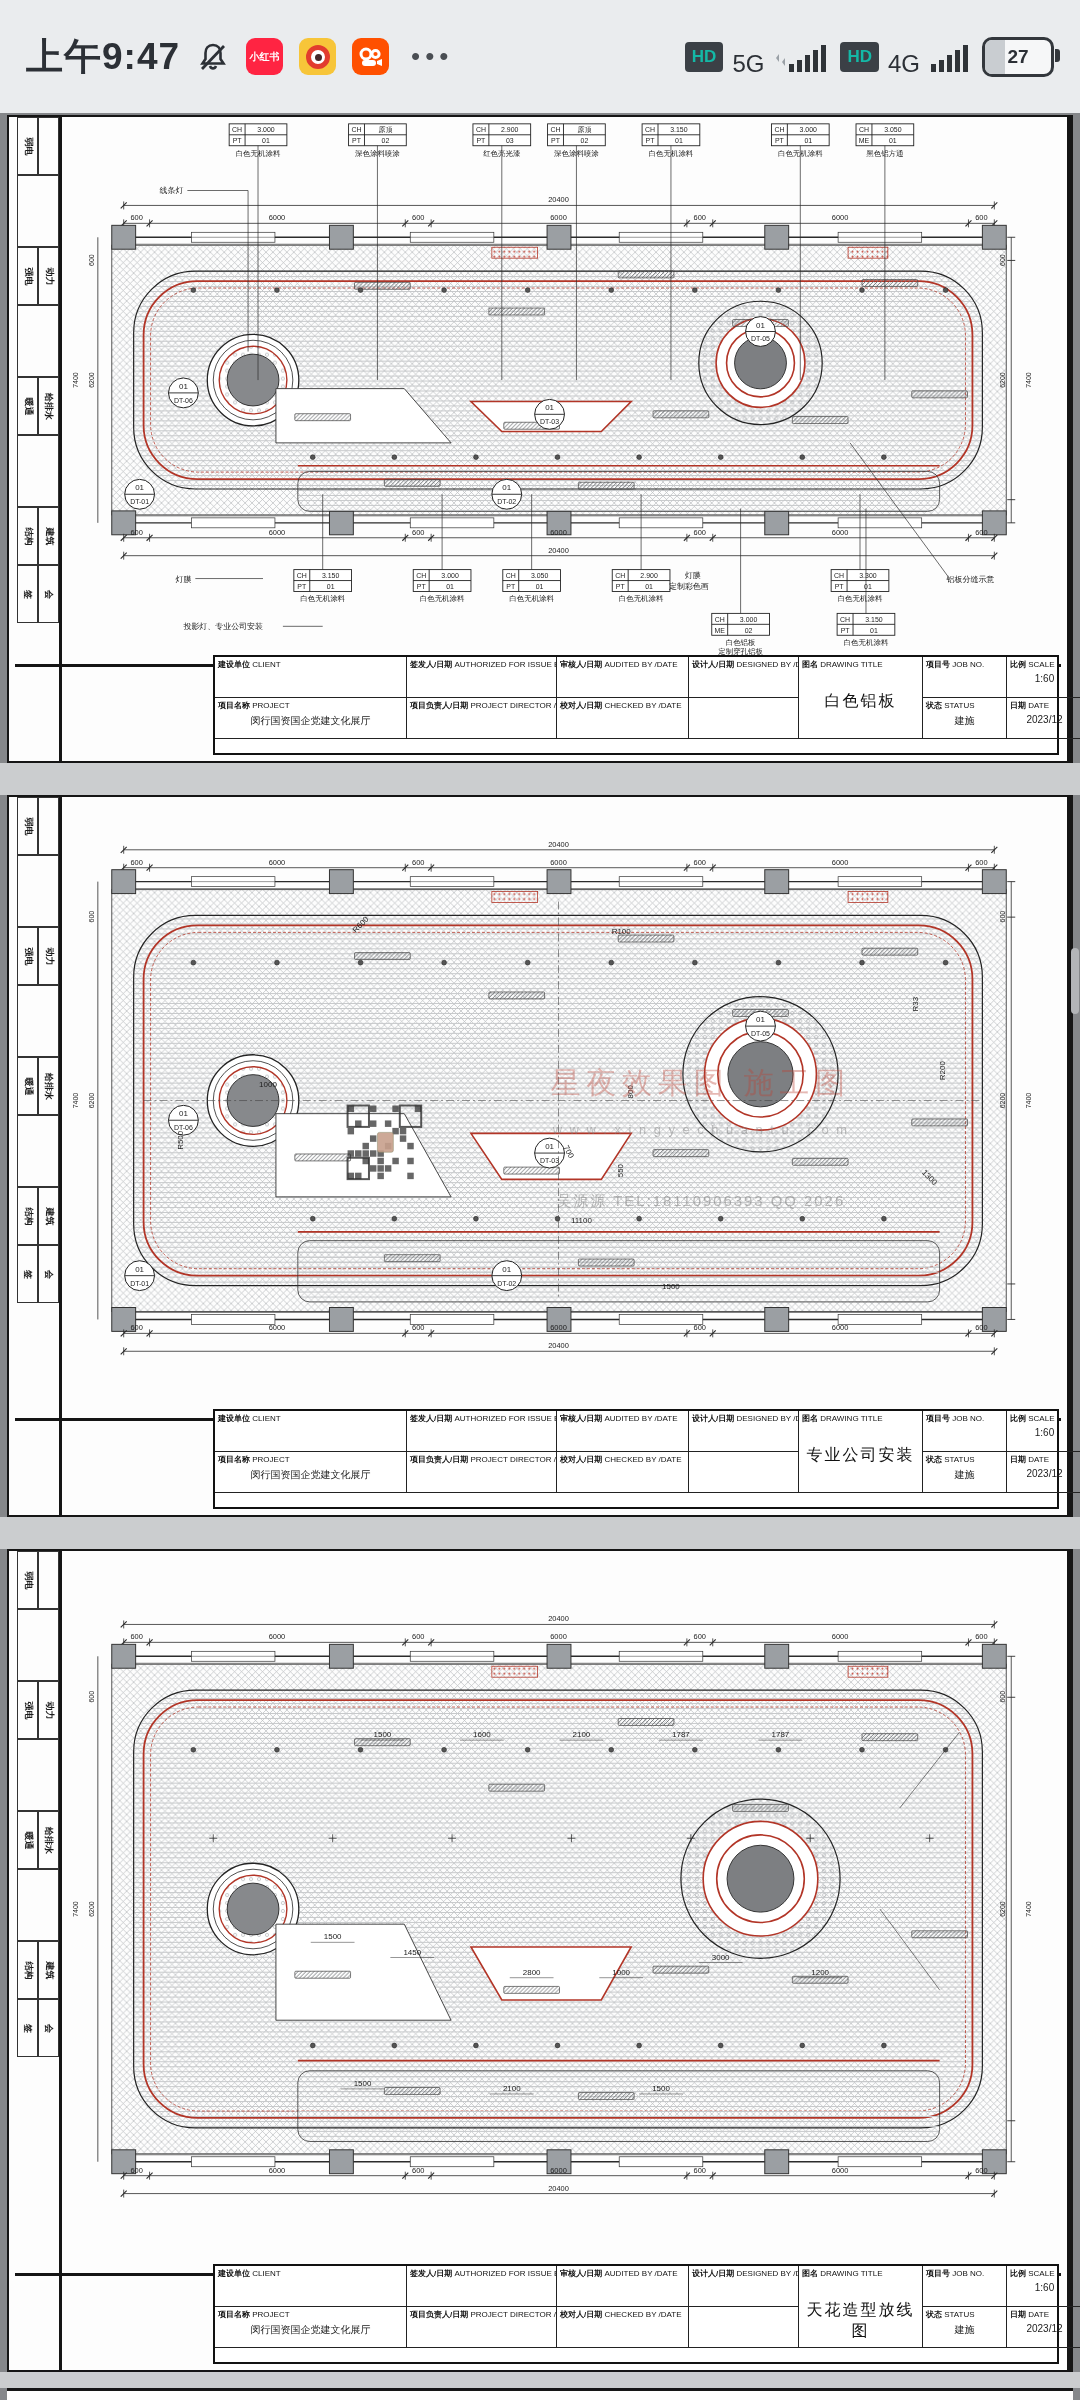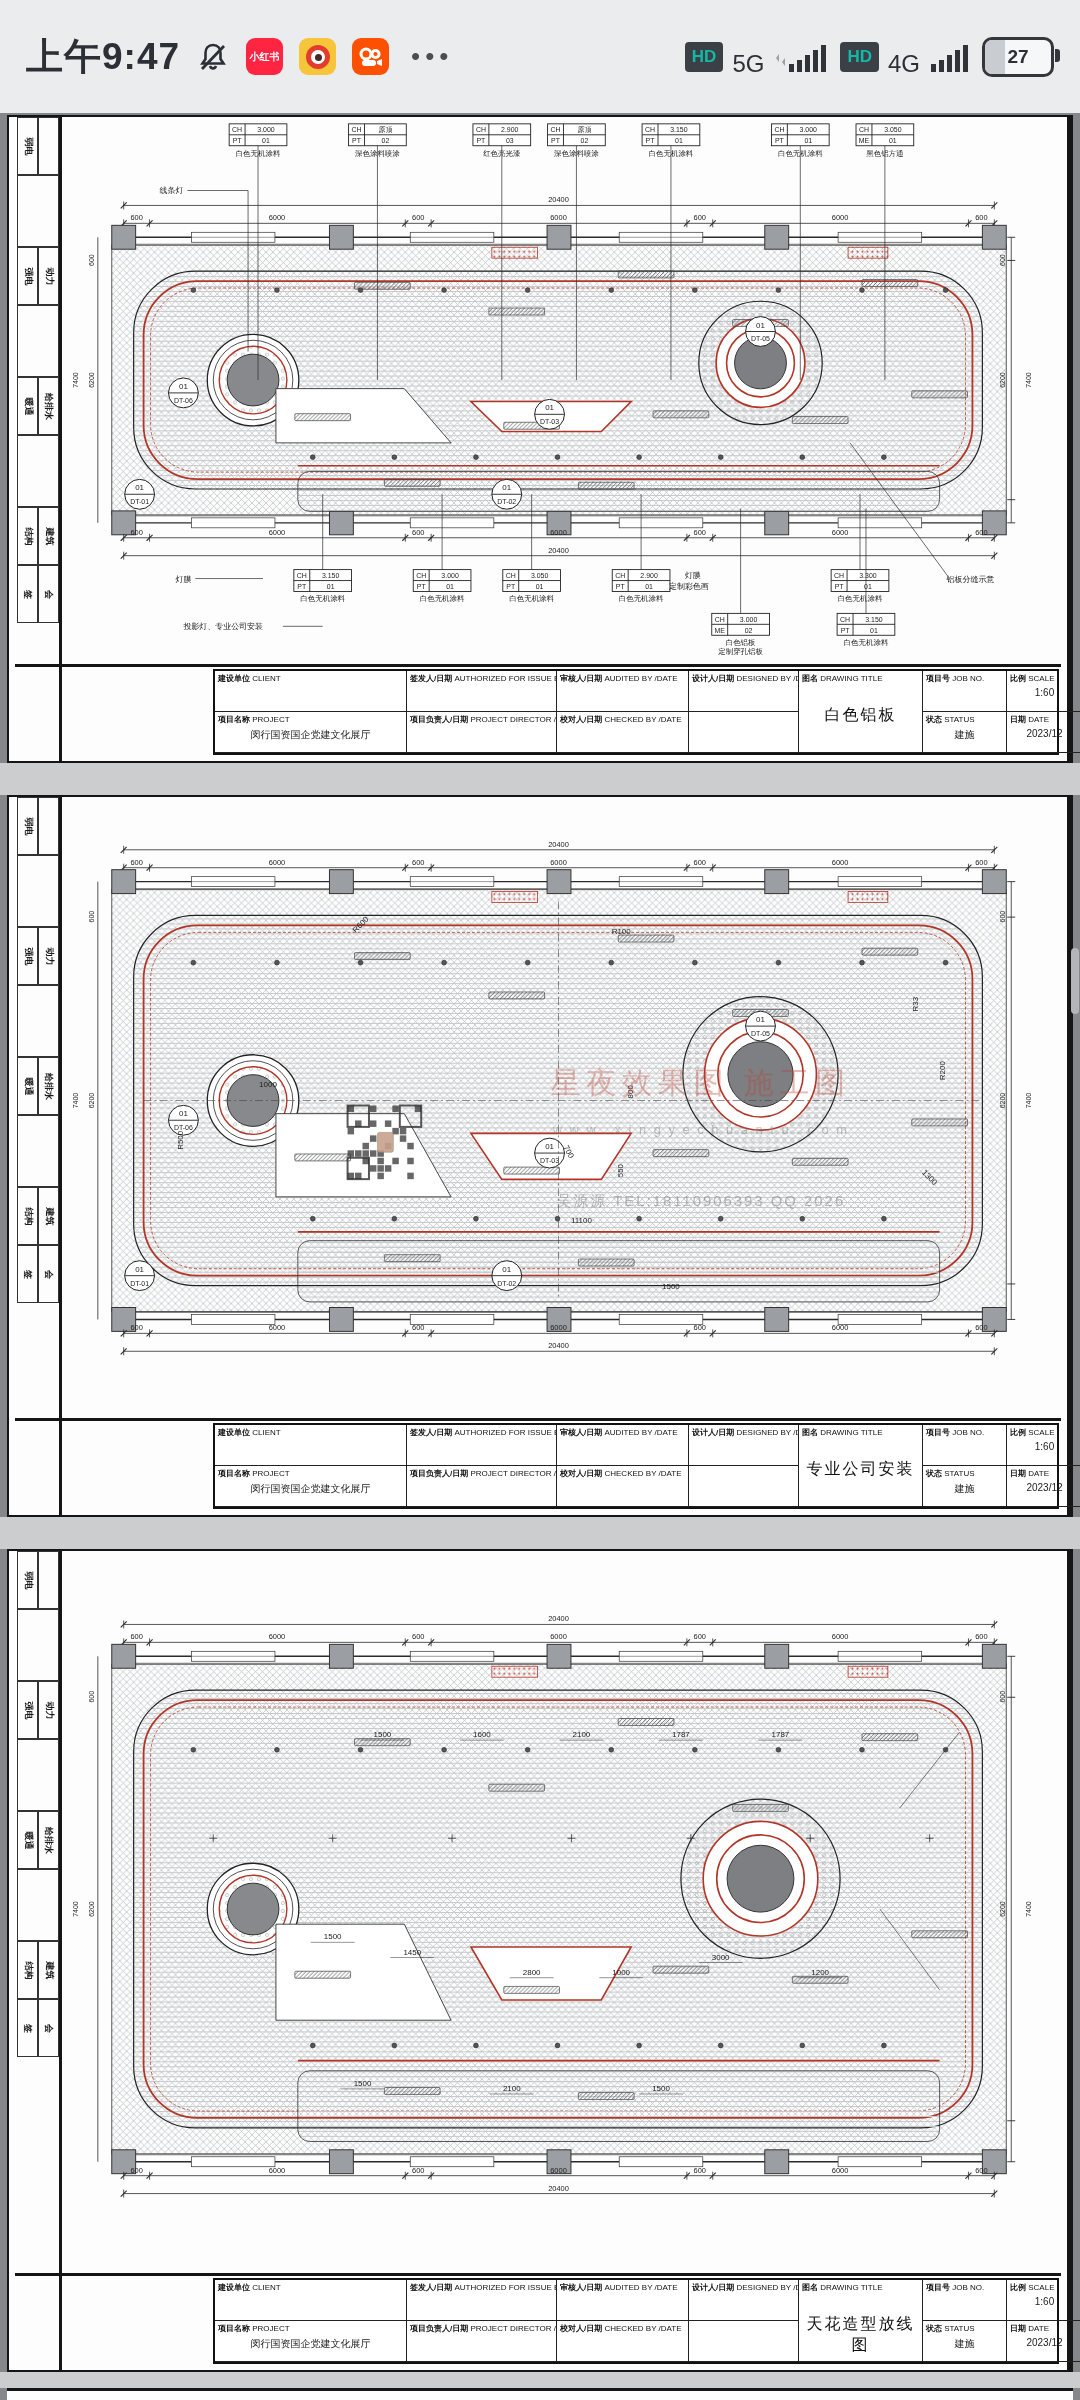--- a/index.html
+++ b/index.html
@@ -28,21 +28,21 @@
   .sheet{position:absolute;left:7px;width:1066px;background:#fdfdfd;border:2px solid #151515;
          border-right:6px solid #151515;box-sizing:border-box;}
   .framev{position:absolute;left:50px;top:0;bottom:0;width:3px;background:#151515;}
   .signoff{position:absolute;left:8px;top:0;width:42px;display:grid;grid-template-columns:21px 21px;}
   .socell{border:1px solid #333;display:flex;align-items:center;justify-content:center;overflow:hidden;background:#fdfdfd;}
   .socell span{transform:rotate(90deg);font-size:9px;color:#1c1c1c;white-space:nowrap;font-weight:bold;}
   .sospacer{grid-column:1/3;border:1px solid #333;}
   .plan{position:absolute;left:55px;right:8px;top:2px;}
   .plan svg{display:block;width:100%;height:100%;}
   .tbtop{position:absolute;left:6px;right:6px;height:3px;background:#151515;}
-  .tblock{position:absolute;left:204px;right:8px;height:86px;border:2px solid #111;box-sizing:border-box;
+  .tblock{position:absolute;left:204px;right:8px;height:100px;border:2px solid #111;box-sizing:border-box;
           display:grid;grid-template-rows:41px 41px;background:#fff;}
   .cell{border-right:1px solid #222;border-bottom:1px solid #222;padding:2px 3px;box-sizing:border-box;overflow:hidden;position:relative;}
   .cell .lbl{font-size:8px;color:#111;white-space:nowrap;}
   .cell .lbl b{font-size:8px;}
   .cell .val{position:absolute;left:0;right:0;top:16px;text-align:center;font-size:10px;color:#1c1c1c;}
   .tcell .bigval{position:absolute;left:0;right:0;top:34px;text-align:center;font-size:16px;color:#111;letter-spacing:2px;}
   .sep{position:absolute;left:0;width:1080px;background:#cbcdcf;}
   .scrollthumb{position:absolute;right:1px;top:948px;width:8px;height:66px;border-radius:4px;background:#b3b5b8;}
   .sheet4{position:absolute;left:7px;width:1066px;top:2388px;height:12px;background:#fdfdfd;border-top:3px solid #151515;}
   text{font-family:"Liberation Sans",sans-serif;}

